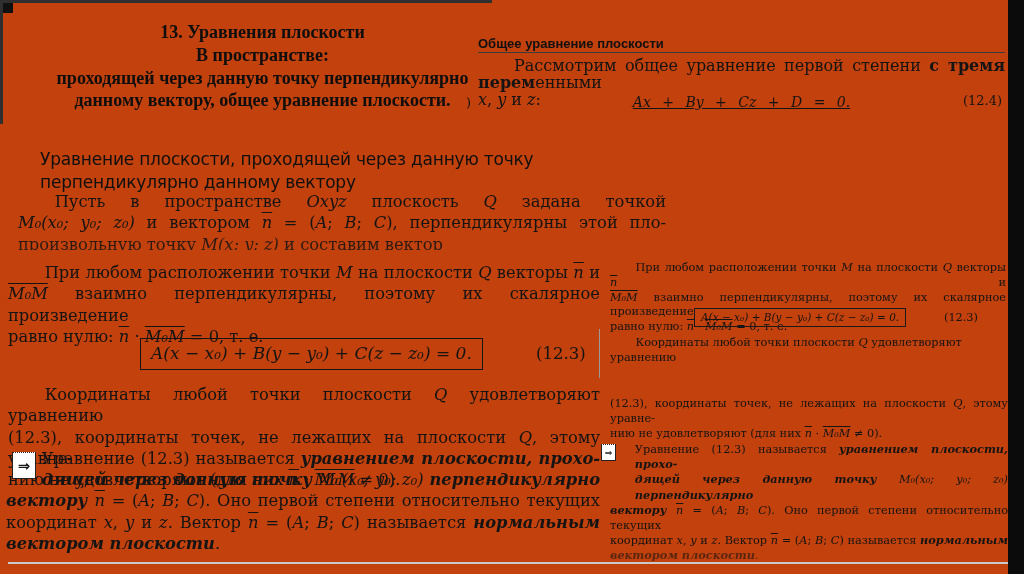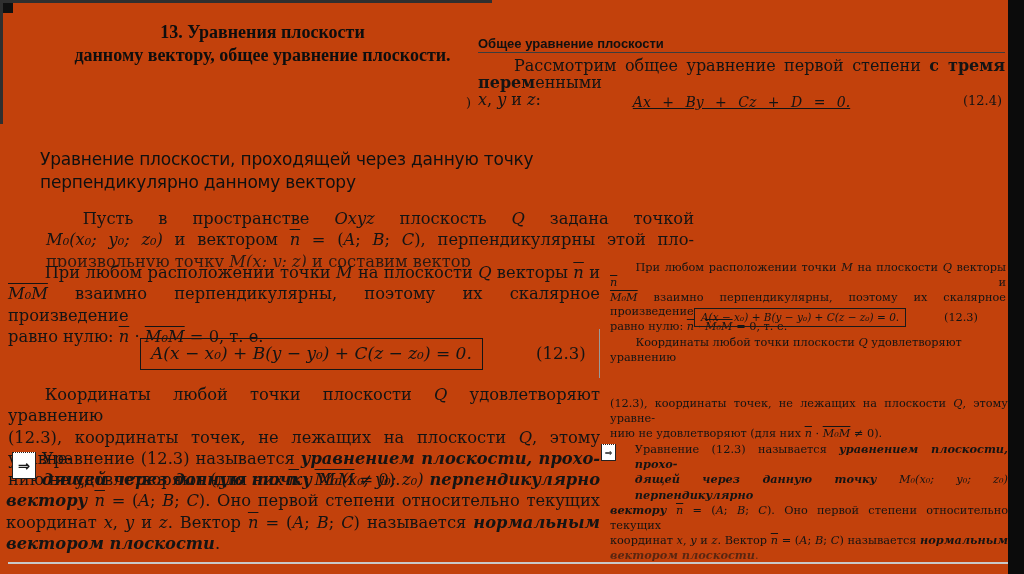--- a/index.html
+++ b/index.html
@@ -37,41 +37,43 @@
 
   <div class="abs" style="left:1008px;top:0;width:16px;height:574px;background:#0b0b0b;"></div>
   <div class="abs" style="left:0;top:0;width:13px;height:13px;background:#101010;"></div>
   <div class="abs" style="left:0;top:0;width:492px;height:2.5px;background:#2f2f2f;"></div>
   <div class="abs" style="left:0;top:0;width:2.5px;height:124px;background:#2f2f2f;"></div>
   <div class="abs" style="left:8px;top:562px;width:1000px;height:1.5px;background:#c9c9c9;"></div>
   <div class="abs" style="left:599px;top:329px;width:1px;height:49px;background:#9a9a9a;"></div>
 
   <div class="abs title" style="left:10px;top:21px;width:505px;">
       <div class="tline"><span>13. Уравнения плоскости</span></div>
+      <div class="tline"><span>В пространстве:</span></div>
+      <div class="tline"><span>проходящей через данную точку перпендикулярно</span></div>
       <div class="tline"><span>данному вектору, общее уравнение плоскости.</span></div>
     </div>
 
   <div class="abs rheading" style="left:478px;top:36px;width:527px;">Общее уравнение плоскости</div>
   <div class="abs rule" style="left:478px;top:52px;width:527px;height:1.2px;"></div>
   <div class="abs body-rt" style="left:478px;top:57px;width:527px;">
       <div class="tline ind just"><span>Рассмотрим общее уравнение первой степени </span><span class="b">с тремя перем</span><span>енными</span></div>
       <div class="tline"><span class="i">x</span><span>, </span><span class="i">y</span><span> и </span><span class="i">z</span><span>:</span></div>
     </div>
   <div class="abs" style="left:478px;top:92px;width:527px;text-align:center;">
     <span class="eq" style="font-size:14px;word-spacing:7px;text-decoration:underline;">Ax + By + Cz + D = 0.</span>
   </div>
   <span class="abs" style="left:963px;top:93px;font-size:13px;">(12.4)</span>
   <span class="abs" style="left:466px;top:95px;font-size:13px;">)</span>
 
   <div class="abs lheading" style="left:40px;top:148px;width:570px;">
       <div class="tline"><span>Уравнение плоскости, проходящей через данную точку</span></div>
       <div class="tline"><span>перпендикулярно данному вектору</span></div>
     </div>
 
-  <div class="abs body-lg" style="left:46px;top:191px;width:648px;margin-top:17px;">
+  <div class="abs body-lg" style="left:18px;top:191px;width:648px;">
       <div class="tline ind just"><span>Пусть в пространстве </span><span class="i">Oxyz</span><span> плоскость </span><span class="i">Q</span><span> задана точкой</span></div>
       <div class="tline just"><span class="i">M₀(x₀; y₀; z₀)</span><span> и вектором </span><span class="ovi">n</span><span> = (</span><span class="i">A</span><span>; </span><span class="i">B</span><span>; </span><span class="i">C</span><span>), перпендикулярны этой пло-</span></div>
       <div class="tline clipline"><span>произвольную точку </span><span class="i">M(x; y; z)</span><span> и составим вектор</span></div>
     </div>
 
   <div class="abs body-lg" style="left:8px;top:262px;width:592px;">
       <div class="tline ind just"><span>При любом расположении точки </span><span class="i">M</span><span> на плоскости </span><span class="i">Q</span><span> векторы </span><span class="ovi">n</span><span> и</span></div>
       <div class="tline just"><span class="ovi">M₀M</span><span> взаимно перпендикулярны, поэтому их скалярное произведение</span></div>
       <div class="tline"><span>равно нулю: </span><span class="ovi">n</span><span> · </span><span class="ovi">M₀M</span><span> = 0, т. е.</span></div>
     </div>

